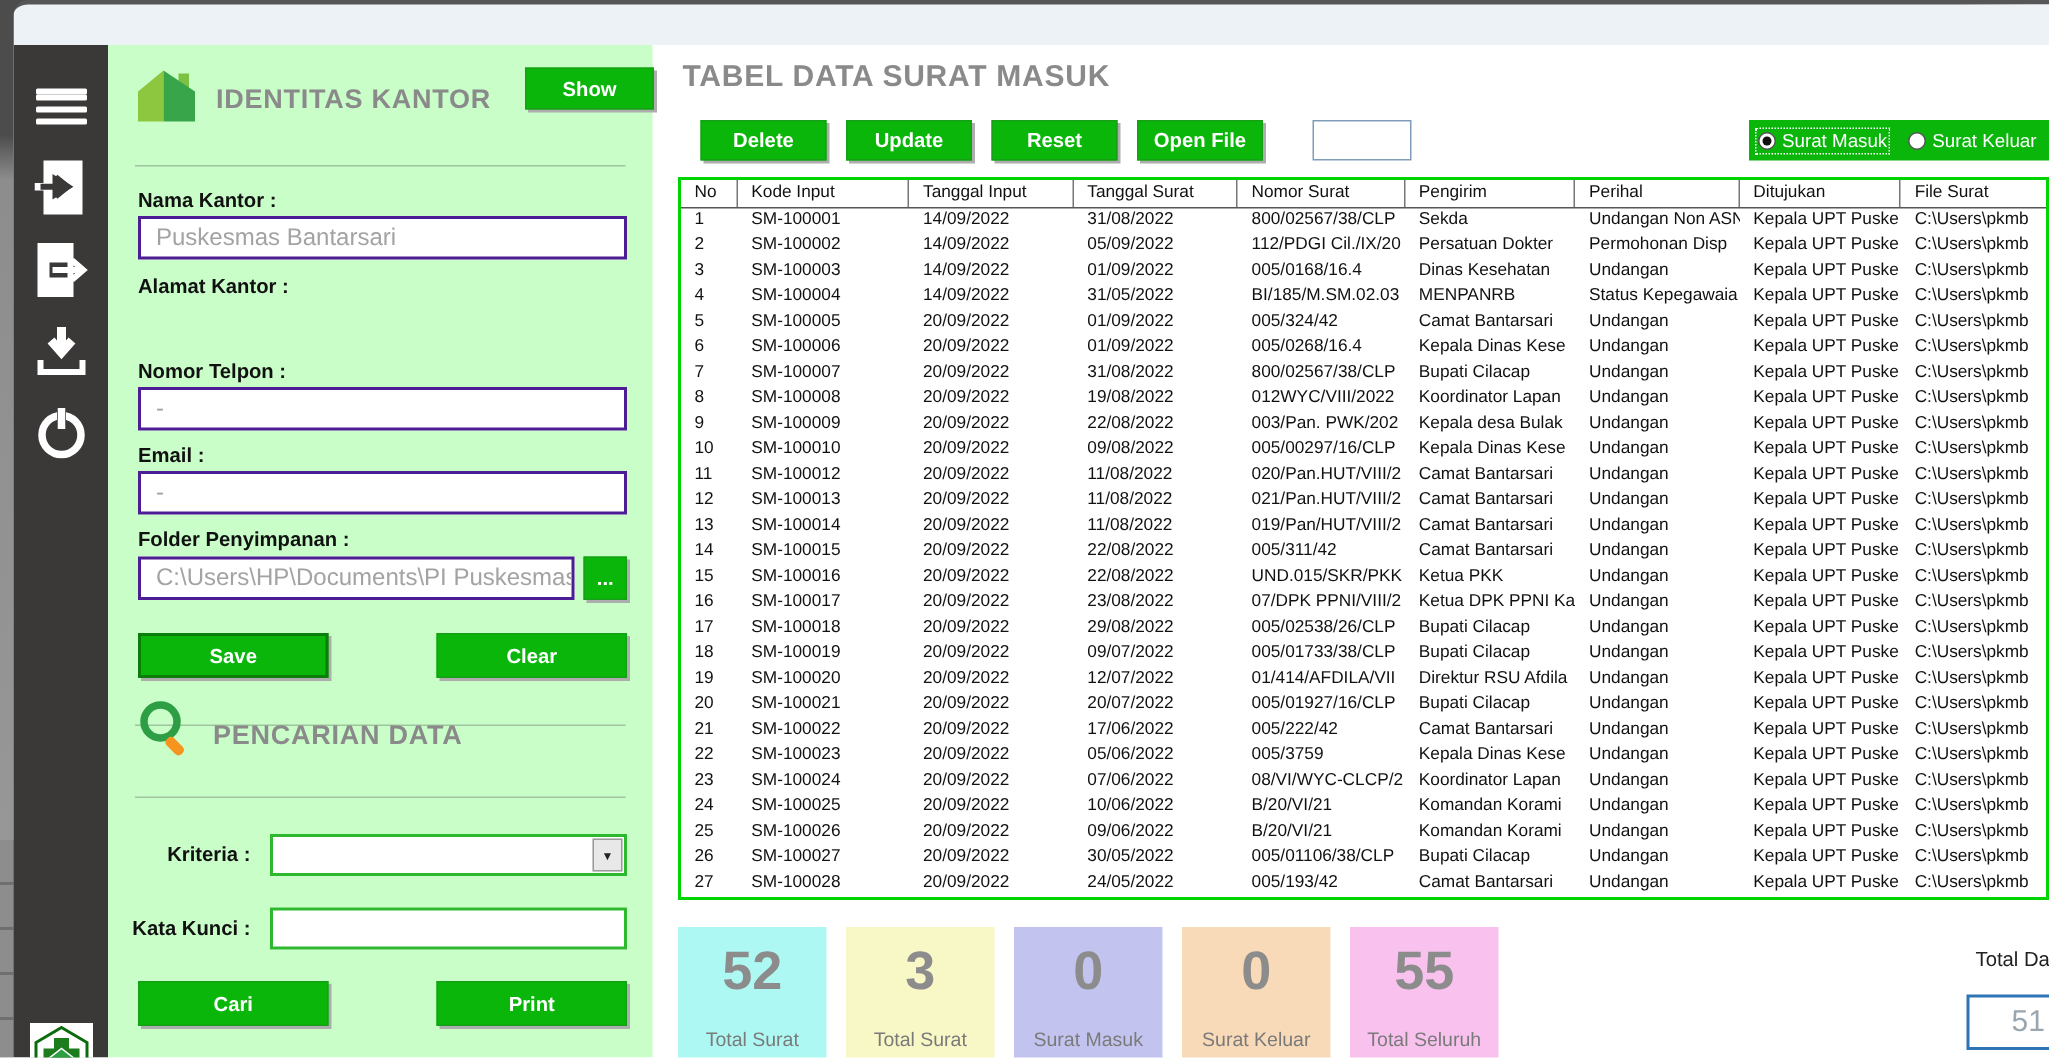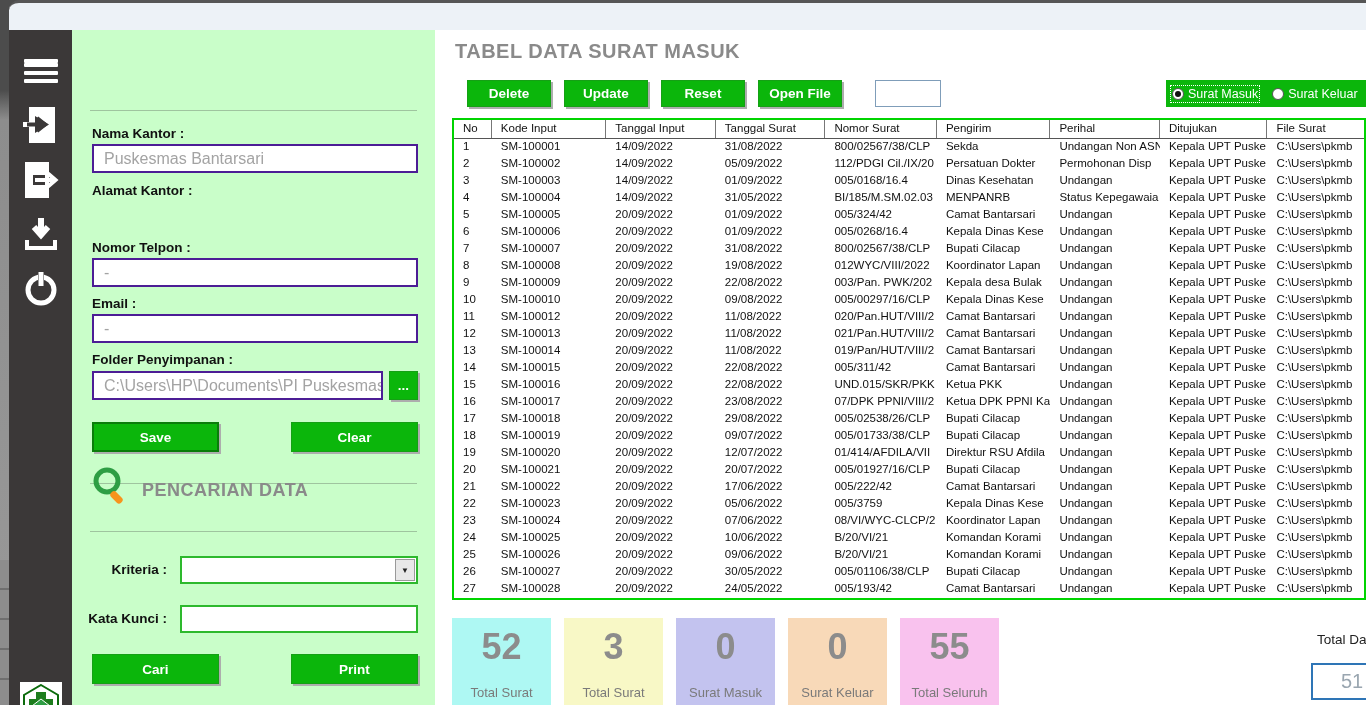--- a/index.html
+++ b/index.html
@@ -142,20 +142,32 @@
     <div class="logo-badge">
       <svg width="38" height="42" viewBox="0 0 38 42">
         <polygon points="19,1 36,11 36,31 19,41 2,31 2,11" fill="#fff" stroke="#0c6b0c" stroke-width="2"></polygon>
         <path d="M14 8 h10 v7 h7 v10 h-7 v7 h-10 v-7 h-7 v-10 h7 z" fill="#1d7d1d"></path>
         <path d="M10 22 L19 15 L28 22 Z" fill="#2e9e44" stroke="#fff" stroke-width="1"></path>
       </svg>
     </div>
   </div>
 
   <div class="panel">
+    <div class="panel-header">
+      <span>
+        <svg width="44" height="42" viewBox="0 0 44 42">
+          <rect x="29" y="6" width="7" height="12" fill="#7cc143"></rect>
+          <path d="M2 22 L19 8 L19 42 L2 42 Z" fill="#8dc63f" transform="translate(0,-4)"></path>
+          <path d="M19 8 L40 22 L40 42 L19 42 Z" fill="#39a54a" transform="translate(0,-4)"></path>
+          <path d="M1 20 L20 4 L43 20" stroke="#c9fec9" stroke-width="0" fill="none"></path>
+        </svg>
+      </span>
+      <span class="panel-title">IDENTITAS KANTOR</span>
+      <div class="gbtn show-btn">Show</div>
+    </div>
     <div class="hr" style="top:80px;"></div>
 
     <div class="f-label" style="top:96px;">Nama Kantor :</div>
     <div class="f-input" style="top:114px;">Puskesmas Bantarsari</div>
     <div class="f-label" style="top:153px;">Alamat Kantor :</div>
     <div class="f-label" style="top:210px;">Nomor Telpon :</div>
     <div class="f-input" style="top:228px;">-</div>
     <div class="f-label" style="top:266px;">Email :</div>
     <div class="f-input" style="top:284px;">-</div>
     <div class="f-label" style="top:322px;">Folder Penyimpanan :</div>

